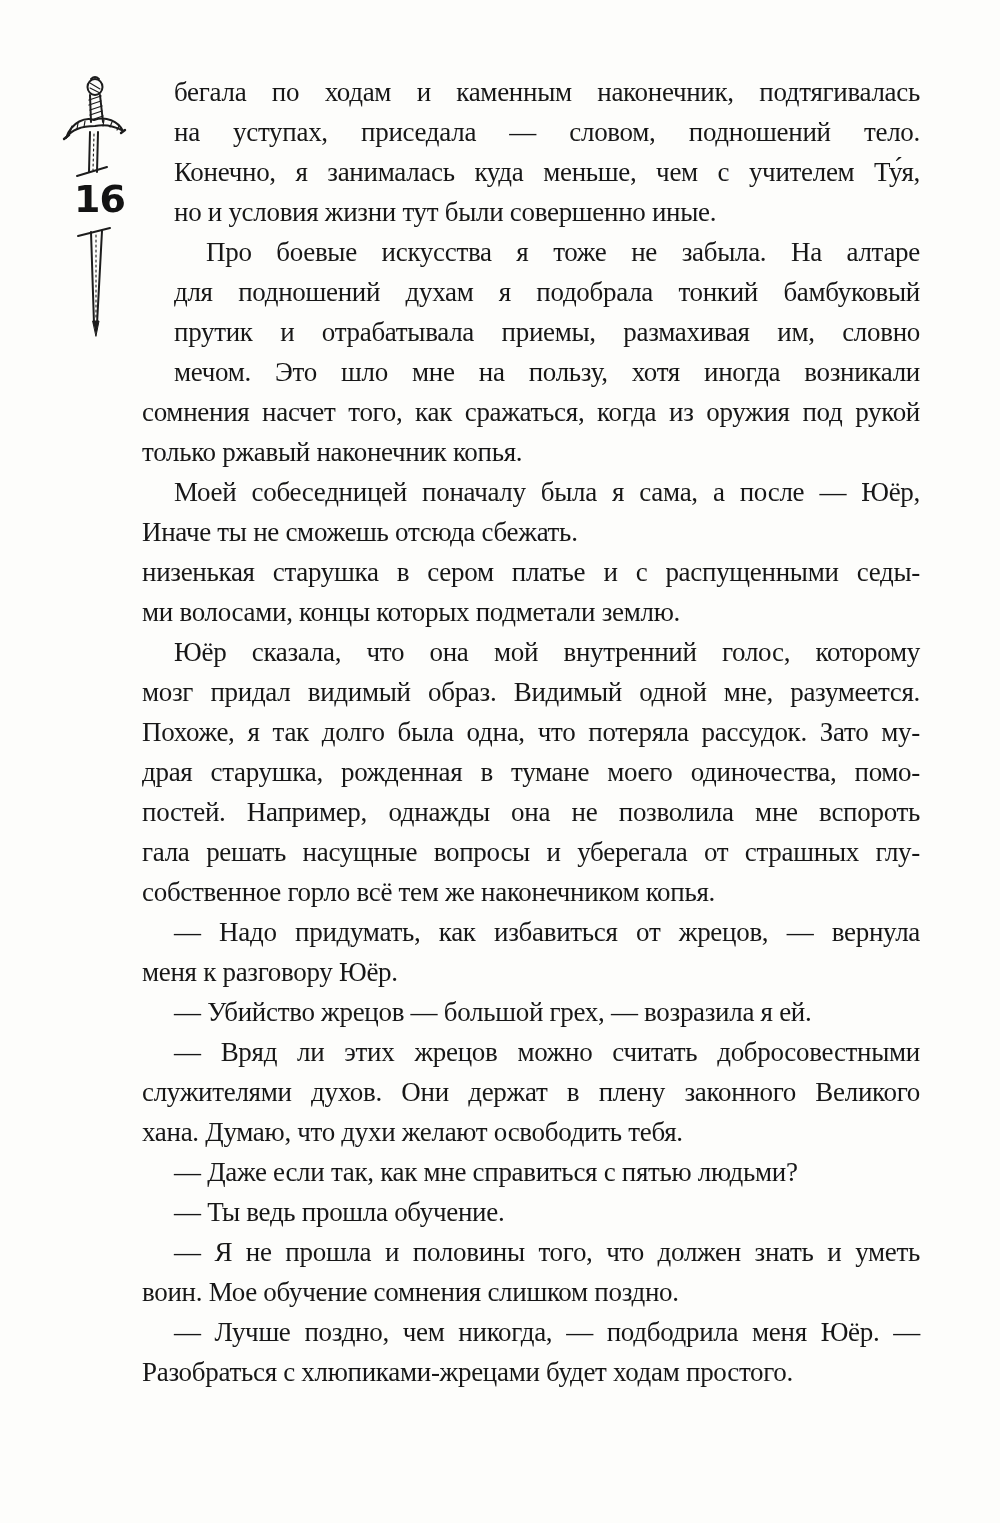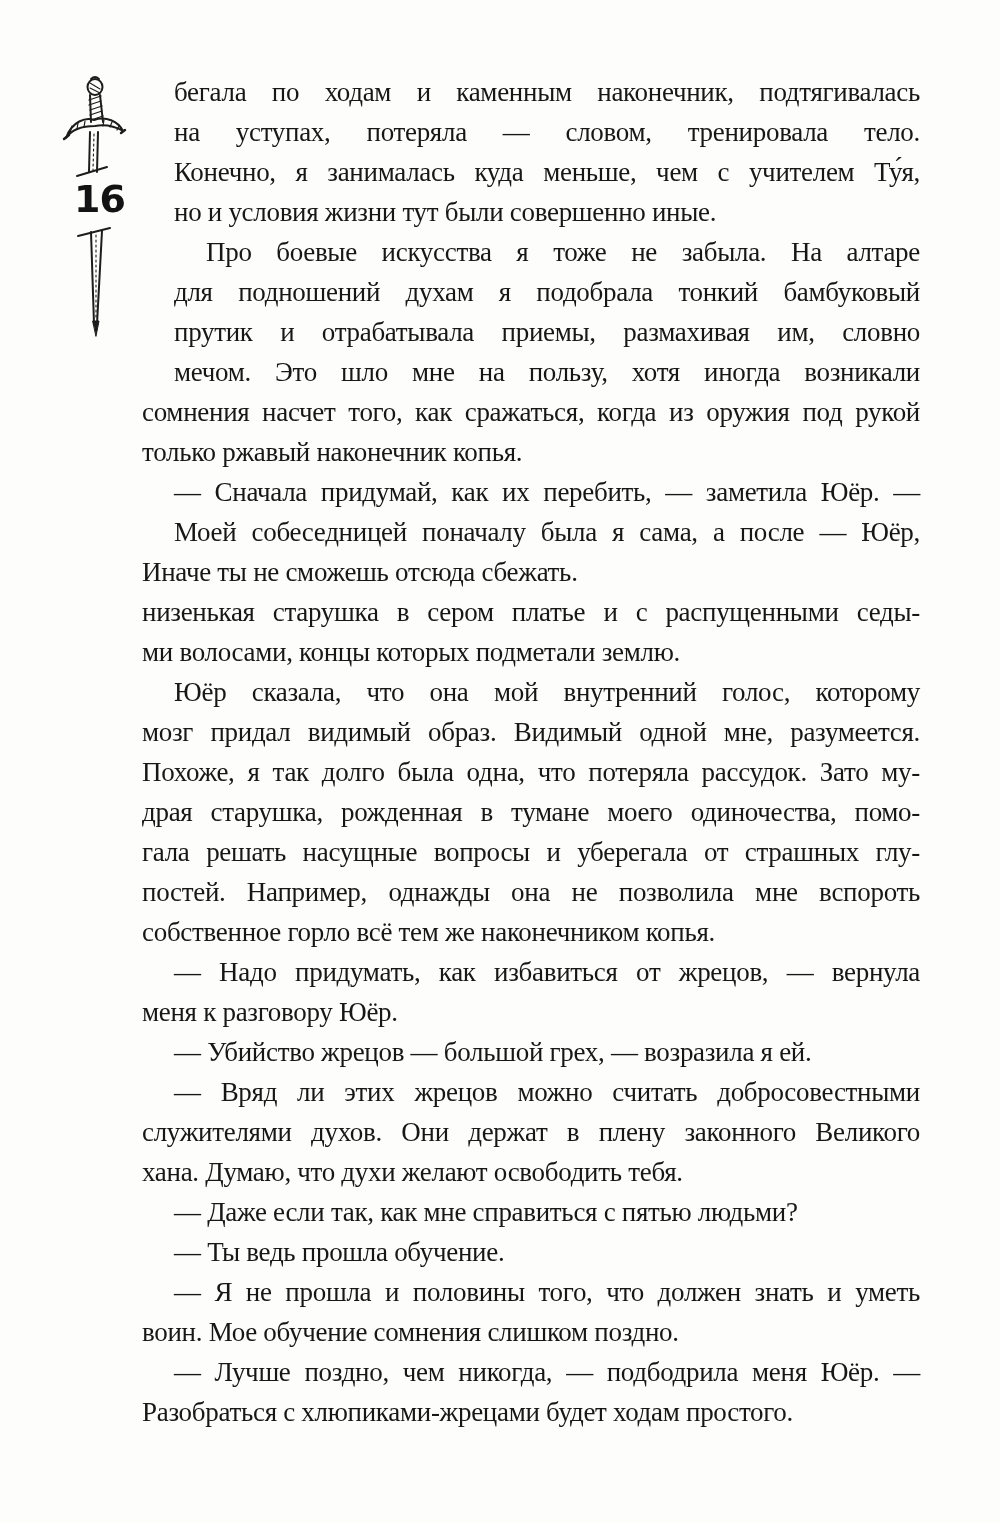--- a/index.html
+++ b/index.html
@@ -69,40 +69,39 @@
         <path d="M31,158 L34,250 M42,157 L37,250"></path>
         <path d="M36,161 L36,245" stroke-width="1.1" stroke-dasharray="2 3"></path>
         <path d="M33,247 L39,247 L36,262 Z" fill="#1c1c1c" stroke-width="1"></path>
       </g>
     </svg>
     <div class="pagenum">16</div>
   </div>
 
   <div class="text-column">
       <div class="line wrap">бегала по ходам и каменным наконечник, подтягивалась</div>
-      <div class="line wrap">на уступах, потеряла — словом, тренировала тело.</div>
+      <div class="line wrap">на уступах, приседала — словом, подношений тело.</div>
       <div class="line wrap">Конечно, я занималась куда меньше, чем с учителем Ту́я,</div>
       <div class="line wrap pend">но и условия жизни тут были совершенно иные.</div>
       <div class="line wrap indent">Про боевые искусства я тоже не забыла. На алтаре</div>
       <div class="line wrap">для подношений духам я подобрала тонкий бамбуковый</div>
       <div class="line wrap">прутик и отрабатывала приемы, размахивая им, словно</div>
       <div class="line wrap">мечом. Это шло мне на пользу, хотя иногда возникали</div>
       <div class="line">сомнения насчет того, как сражаться, когда из оружия под рукой</div>
       <div class="line pend">только ржавый наконечник копья.</div>
-      <div class="line indent">— Сначала придумай, как их перебить, — заметила Юёр. —</div>
       <div class="line indent">Моей собеседницей поначалу была я сама, а после — Юёр,</div>
       <div class="line pend">Иначе ты не сможешь отсюда сбежать.</div>
       <div class="line">низенькая старушка в сером платье и с распущенными седы-</div>
       <div class="line pend">ми волосами, концы которых подметали землю.</div>
       <div class="line indent">Юёр сказала, что она мой внутренний голос, которому</div>
       <div class="line">мозг придал видимый образ. Видимый одной мне, разумеется.</div>
       <div class="line">Похоже, я так долго была одна, что потеряла рассудок. Зато му-</div>
       <div class="line">драя старушка, рожденная в тумане моего одиночества, помо-</div>
+      <div class="line">постей. Например, однажды она не позволила мне вспороть</div>
       <div class="line">гала решать насущные вопросы и уберегала от страшных глу-</div>
-      <div class="line">постей. Например, однажды она не позволила мне вспороть</div>
       <div class="line pend">собственное горло всё тем же наконечником копья.</div>
       <div class="line indent">— Надо придумать, как избавиться от жрецов, — вернула</div>
       <div class="line pend">меня к разговору Юёр.</div>
       <div class="line indent pend">— Убийство жрецов — большой грех, — возразила я ей.</div>
       <div class="line indent">— Вряд ли этих жрецов можно считать добросовестными</div>
       <div class="line">служителями духов. Они держат в плену законного Великого</div>
       <div class="line pend">хана. Думаю, что духи желают освободить тебя.</div>
       <div class="line indent pend">— Даже если так, как мне справиться с пятью людьми?</div>
       <div class="line indent pend">— Ты ведь прошла обучение.</div>
       <div class="line indent">— Я не прошла и половины того, что должен знать и уметь</div>

